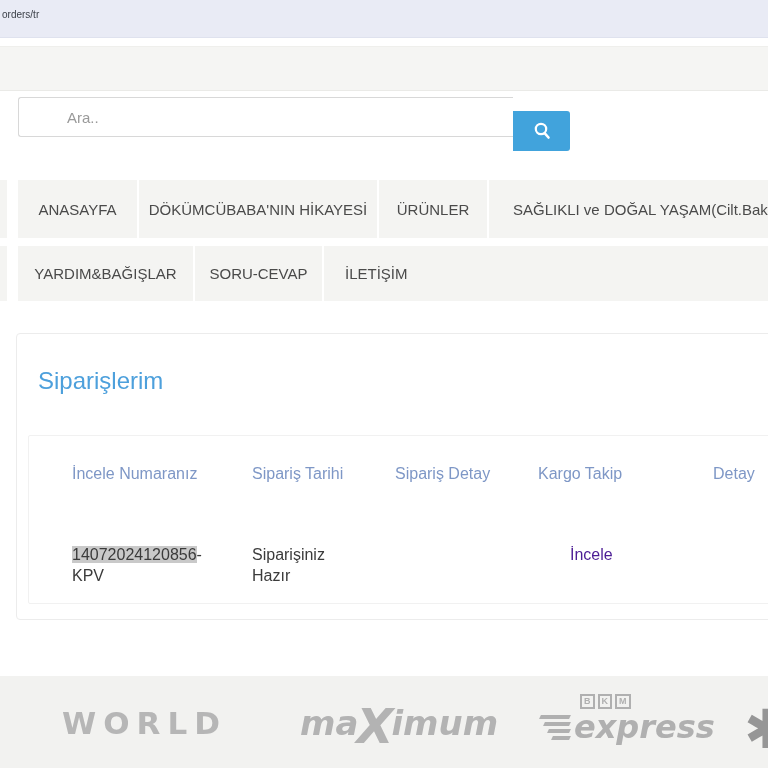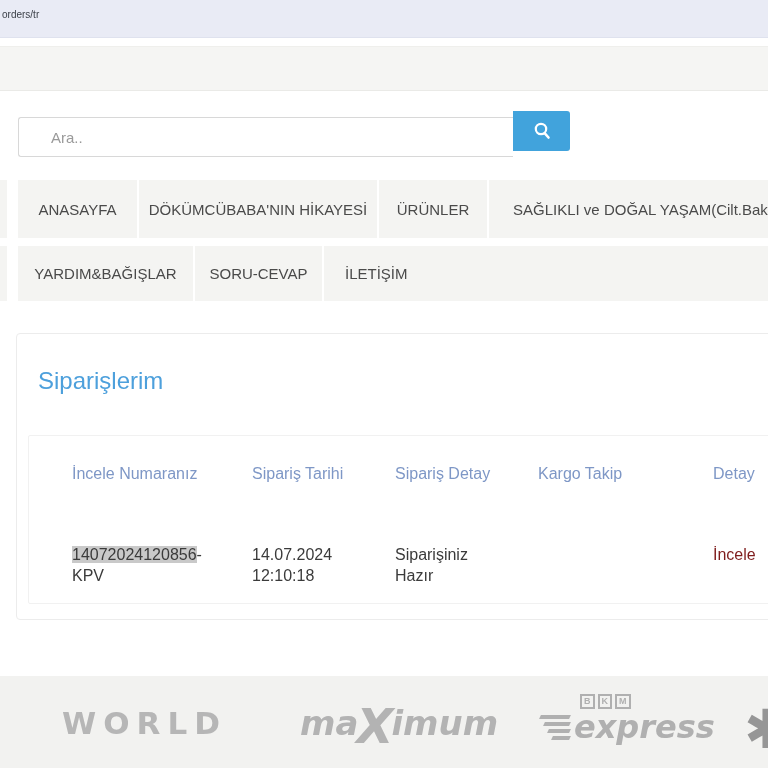--- a/index.html
+++ b/index.html
@@ -9,23 +9,23 @@
   
   .topbar { position:absolute; left:0; top:0; width:768px; height:38px;
             background:#e9ebf5; border-bottom:1px solid #dfe2ee; }
   .url-text { position:absolute; left:2px; top:9px; font-size:10px; color:#3c4149; }
 
   
   .band { position:absolute; left:0; top:46px; width:768px; height:45px;
           background:#f5f5f3; border-top:1px solid #efefec; border-bottom:1px solid #eaeae7; }
 
   
-  .search-input { position:absolute; left:18px; top:117px; width:495px; height:40px;
+  .search-input { position:absolute; left:18px; top:97px; width:495px; height:40px;
                   border:1px solid #d8d8d8; border-right:none; border-radius:3px 0 0 3px;
-                  padding-left:32px; font-size:15px; color:#15803d; outline:none;
+                  padding-left:48px; font-size:15px; color:#15803d; outline:none;
                   font-family:"Liberation Sans", sans-serif; }
   .search-input::placeholder { color:#9a9a9a; }
   .search-btn { position:absolute; left:513px; top:111px; width:57px; height:40px;
                 background:#41a3dc; border:none; border-radius:0 3px 3px 0;
                 display:flex; align-items:center; justify-content:center; cursor:pointer; }
 
   
   .nav-cell { position:absolute; background:#f4f4f2; display:flex;
               align-items:center; justify-content:center;
               font-size:15px; color:#4a4a4a; cursor:pointer; white-space:nowrap; }
@@ -43,21 +43,21 @@
   .t-row { display:flex; padding-left:43px; }
   .t-head { padding-top:27px; height:95px; }
   .t-data { padding-top:13px; border-top:none; }
   .c1 { width:180px; } .c2 { width:143px; } .c3 { width:143px; }
   .c4 { width:175px; } .c5 { width:80px; }
   .c1-inner { max-width:150px; }
   .c3-inner { max-width:115px; }
   .th { font-size:16px; line-height:21px; color:#7e97c6; font-weight:400; }
   .td { font-size:16px; line-height:21px; color:#3b3b3b; }
   .hl { background:#c9c9c9; }
-  .detail-link { color:#7f1d1d; text-decoration:none; cursor:pointer;text-align:center; }
+  .detail-link { color:#4c1d95; text-decoration:none; cursor:pointer;text-align:center; }
 
   
   .footer { position:absolute; left:0; top:676px; width:768px; height:92px; background:#f2f2f0; }
   .logo-world { position:absolute; left:62px; top:705px; font-family:"DejaVu Sans", sans-serif;
                 font-weight:bold; font-size:31px; letter-spacing:7px; color:#b6b6b6; }
   .logo-max { position:absolute; left:300px; top:703px; font-family:"DejaVu Sans", sans-serif;
               font-style:italic; font-weight:600; font-size:34px; color:#b3b3b3;
               display:flex; align-items:flex-end; }
   .logo-max .big-x { font-size:48px; line-height:34px; margin:0 -2px; }
   .logo-bkm { position:absolute; left:540px; top:694px; color:#b0b0b0; }
@@ -141,24 +141,20 @@
       </div>
     </div>
 
     <div class="t-row t-data">
       <div class="td c1">
         <div class="c1-inner">
           <span class="hl">14072024120856</span><span>-</span><br>
           <span>KPV</span>
         </div>
       </div>
-      <div class="td c2">
-        <div>14.07.2024</div>
-        <div>12:10:18</div>
-      </div>
       <div class="td c3">
         <div class="c3-inner">Siparişiniz Hazır</div>
       </div>
       <div class="td c4">
         <span></span>
       </div>
       <div class="td c5">
         <a class="detail-link">İncele</a>
       </div>
     </div>

